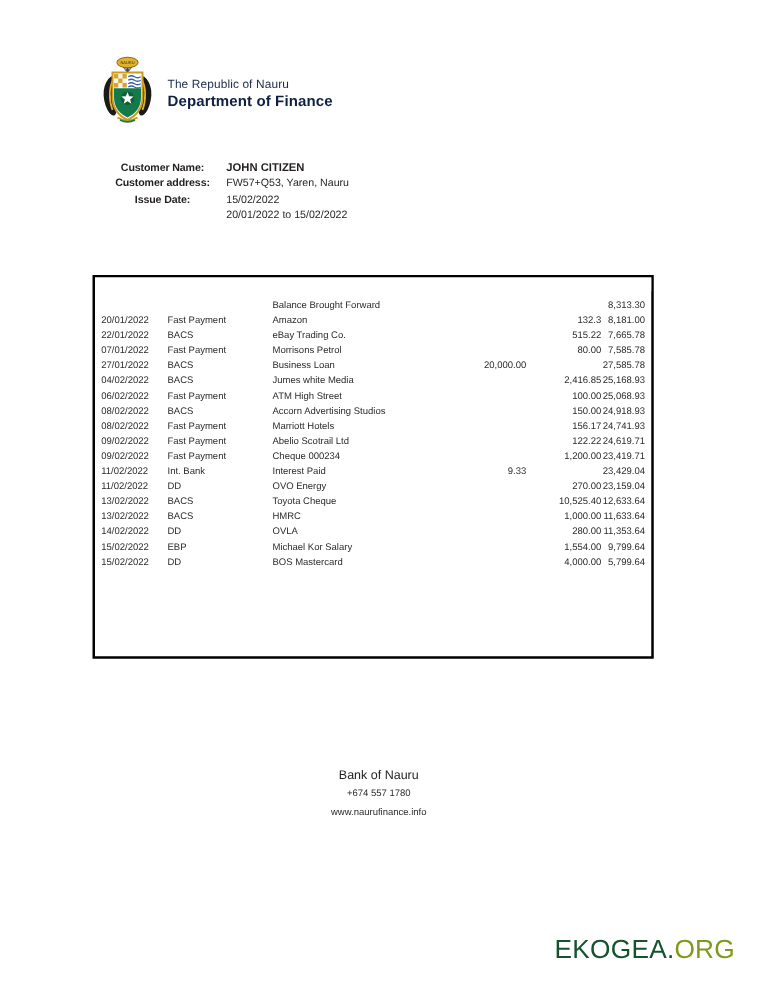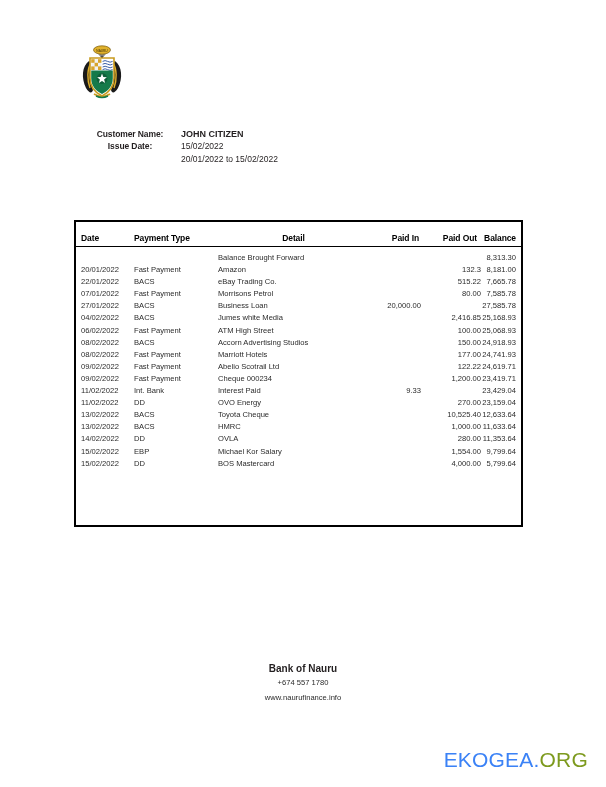--- a/index.html
+++ b/index.html
@@ -54,31 +54,31 @@
   .c-detail { width: 137px; }
   .c-in     { width: 66px; text-align: right; }
   .c-out    { width: 60px; text-align: right; }
   .c-bal    { width: 40px; text-align: right; padding-right: 5px; }
   .col-head .c-detail { text-align: center; padding-left: 14px; }
   .col-head .c-in  { padding-right: 2px; }
   .col-head .c-out { padding-right: 4px; }
 
   
   .footer { position: absolute; left: 0; top: 613px; width: 606px; text-align: center; }
-  .f-name { font-size: 10px; font-weight: bold; color: #231f20; line-height: 15px; margin-top: 48px; }
+  .f-name { font-size: 10px; font-weight: normal; color: #231f20; line-height: 15px; }
   .f-addr { font-size: 7.6px; color: #2b2b2b; line-height: 14px; }
   .f-phone { font-size: 7.6px; color: #2b2b2b; line-height: 14px; }
   .f-web { font-size: 7.6px; color: #2b2b2b; line-height: 16px; }
 
   
   .watermark {
     position: absolute; right: 18px; top: 748px;
     font-size: 21px; letter-spacing: .2px; font-weight: 400;
   }
-  .wm-a { color: #3b82f6; }
+  .wm-a { color: #14532d; }
   .wm-b { color: #7d9a1e; }
 </style>
 </head>
 <body>
 
 <div class="page">
 
   <div class="header">
     <svg class="crest" viewBox="0 0 48 58">
 
@@ -116,44 +116,44 @@
         <path d="M24.6 25.6 q2.5 -1.6 5 0 t5 0"></path>
       </g>
 
       <path d="M13.2 26.6 L34.8 26.6 L34.8 34 C34.8 42.6 29.6 47.2 24 50 C18.4 47.2 13.2 42.6 13.2 34 Z" fill="#157a4a"></path>
       <circle cx="24" cy="34.5" r="5.4" fill="#0f5f3a"></circle>
       <path d="M24 29.6 l1.3 3.4 3.6 .2 -2.8 2.3 1 3.5 -3.1 -2 -3.1 2 1 -3.5 -2.8 -2.3 3.6 -.2 Z" fill="#ffffff"></path>
 
       <path d="M16 50 q8 5 16 0" fill="none" stroke="#c99b1f" stroke-width="1.6"></path>
       <path d="M18 52 q6 3 12 0" fill="none" stroke="#157a4a" stroke-width="1.4"></path>
     </svg>
+    <div class="org-lines">
+      <div class="org-top">The Republic of Nauru</div>
+      <div class="org-bottom">Department of Finance</div>
+    </div>
   </div>
 
   <div class="cust">
     <div class="cust-row">
       <div class="cust-label">Customer Name:</div>
       <div class="cust-val strong">JOHN CITIZEN</div>
     </div>
     <div class="cust-row">
+      <div class="cust-label">Customer address:</div>
+      <div class="cust-val">FW57+Q53, Yaren, Nauru</div>
+    </div>
+    <div class="cust-row">
       <div class="cust-label">Issue Date:</div>
       <div class="cust-val">15/02/2022</div>
     </div>
     <div class="cust-extra">20/01/2022 to 15/02/2022</div>
   </div>
 
   <div class="table-wrap">
     <div class="banner-gap"></div>
-    <div class="col-head">
-      <div class="c-date">Date</div>
-      <div class="c-type">Payment Type</div>
-      <div class="c-detail">Detail</div>
-      <div class="c-in">Paid In</div>
-      <div class="c-out">Paid Out</div>
-      <div class="c-bal">Balance</div>
-    </div>
     <div class="rows" id="rows-container">
         <div class="row">
           <div class="c-date"></div>
           <div class="c-type"></div>
           <div class="c-detail">Balance Brought Forward</div>
           <div class="c-in"></div>
           <div class="c-out"></div>
           <div class="c-bal">8,313.30</div>
         </div>
         <div class="row">
@@ -210,21 +210,21 @@
           <div class="c-detail">Accorn Advertising Studios</div>
           <div class="c-in"></div>
           <div class="c-out">150.00</div>
           <div class="c-bal">24,918.93</div>
         </div>
         <div class="row">
           <div class="c-date">08/02/2022</div>
           <div class="c-type">Fast Payment</div>
           <div class="c-detail">Marriott Hotels</div>
           <div class="c-in"></div>
-          <div class="c-out">177.00</div>
+          <div class="c-out">156.17</div>
           <div class="c-bal">24,741.93</div>
         </div>
         <div class="row">
           <div class="c-date">09/02/2022</div>
           <div class="c-type">Fast Payment</div>
           <div class="c-detail">Abelio Scotrail Ltd</div>
           <div class="c-in"></div>
           <div class="c-out">122.22</div>
           <div class="c-bal">24,619.71</div>
         </div>

